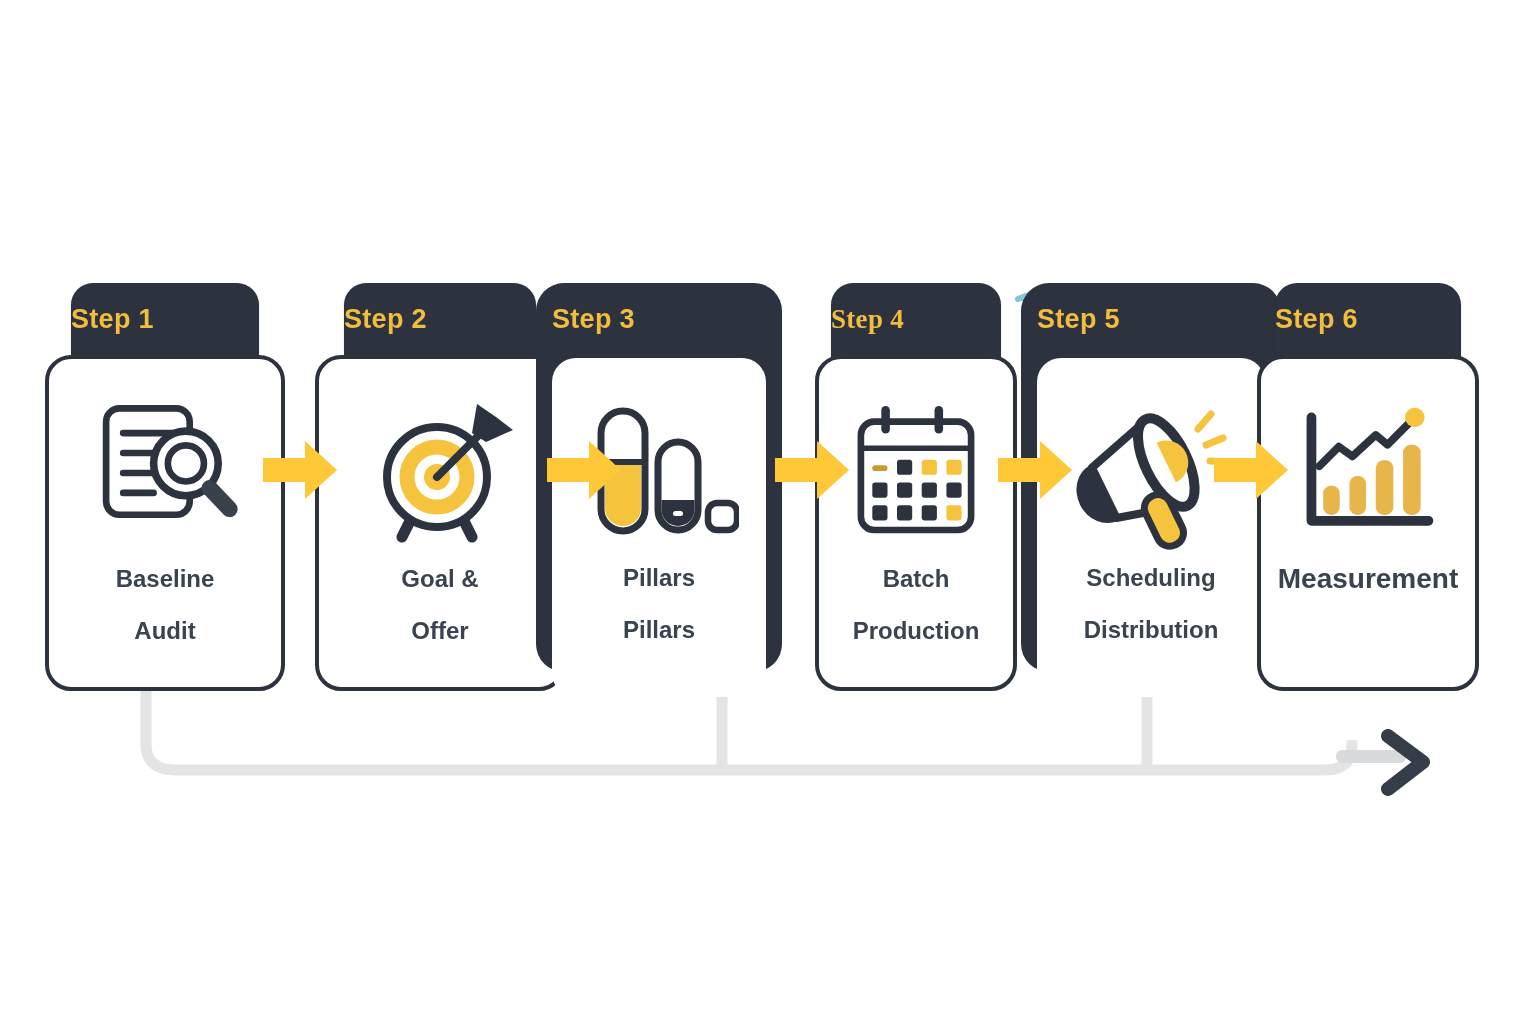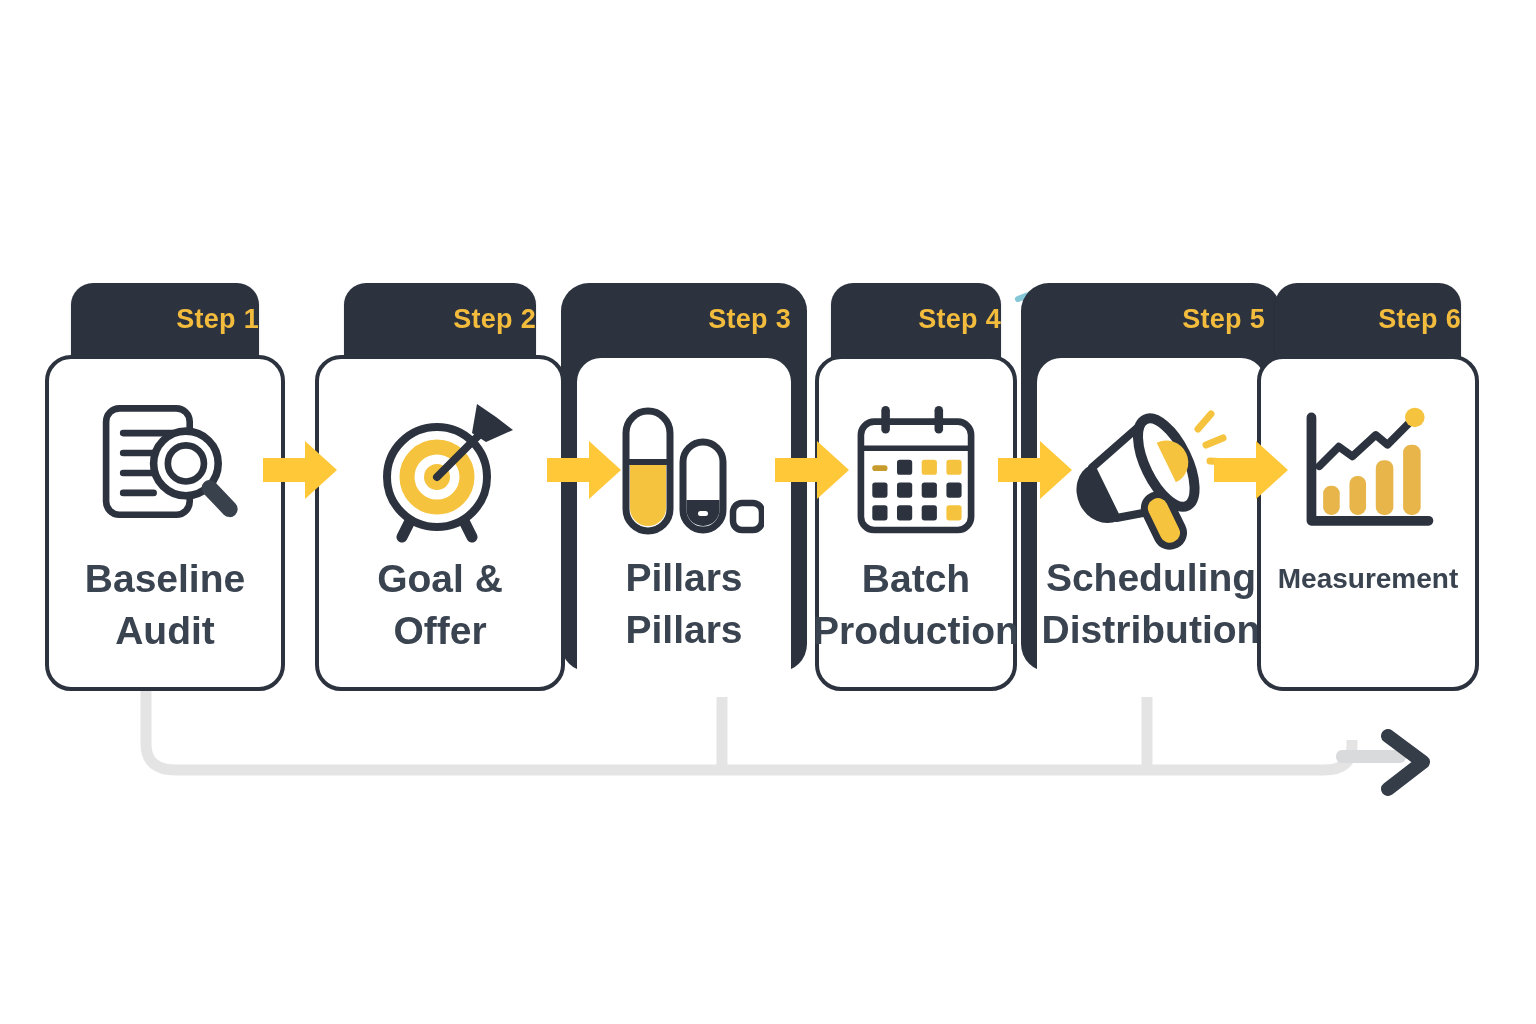--- a/index.html
+++ b/index.html
@@ -22,32 +22,32 @@
   .connector{position:absolute;left:0;top:0;z-index:0;}
 
   
   .teal-accent{position:absolute;left:1012px;top:278px;z-index:0;}
 
   
   .step{position:absolute;top:283px;height:415px;z-index:1;}
   .panel{position:absolute;top:0;left:-16px;right:-16px;height:389px;
     background:var(--dark);border-radius:28px;z-index:0;}
   .tab{position:absolute;top:0;height:100px;background:var(--dark);
-    border-radius:22px 22px 0 0;display:flex;justify-content:flex-end;z-index:1;
+    border-radius:22px 22px 0 0;display:flex;justify-content:flex-start;z-index:1;
     box-shadow:0 1px 2px rgba(0,0,0,.18);}
   .has-panel .tab{background:transparent;left:0;right:0;box-shadow:none;}
   .tab-label{margin-top:21px;font-size:27px;font-weight:bold;color:var(--badge);
     letter-spacing:.3px;}
   .card{position:absolute;top:72px;left:0;right:0;height:336px;
     background:var(--card-bg);border:4px solid var(--dark);border-radius:26px;z-index:2;}
   .has-panel .card{top:75px;height:339px;border:none;border-radius:24px;}
   .icon-wrap{position:absolute;top:24px;left:0;right:0;height:178px;
     display:flex;align-items:center;justify-content:center;}
   .title{position:absolute;top:194px;left:0;right:0;display:flex;
-    flex-direction:column;align-items:center;font-weight:bold;font-size:39px;
+    flex-direction:column;align-items:center;font-weight:bold;font-size:24px;
     line-height:52px;color:var(--title);}
   .title-sm{font-size:28px;}
 
   
   .flow-arrow{position:absolute;top:441px;z-index:6;}
 </style>
 </head>
 <body>
 
 <div class="stage">
@@ -82,21 +82,21 @@
         </svg>
       </div>
       <div class="title">
         <span>Baseline</span>
         <span>Audit</span>
       </div>
     </div>
   </div>
 
   <div class="step" style="left:315px;width:250px;">
-    <div class="tab" style="left:29px;width:192px;padding-left:16px;">
+    <div class="tab" style="left:29px;width:192px;">
       <span class="tab-label">Step 2</span>
     </div>
     <div class="card">
       <div class="icon-wrap">
         <svg width="160" height="152" viewBox="0 0 160 150">
           <line x1="54" y1="116" x2="42" y2="140" stroke="#2C333F" stroke-width="11" stroke-linecap="round"></line>
           <line x1="100" y1="116" x2="112" y2="140" stroke="#2C333F" stroke-width="11" stroke-linecap="round"></line>
           <circle cx="77" cy="80" r="50" fill="#fff" stroke="#2C333F" stroke-width="8"></circle>
           <circle cx="77" cy="80" r="30" fill="none" stroke="#F5C33E" stroke-width="15"></circle>
           <circle cx="77" cy="80" r="13" fill="#F5C33E"></circle>
@@ -104,21 +104,21 @@
           <path d="M112,36 L117,7 L136,20 L153,33 L126,45 Z" fill="#2C333F"></path>
         </svg>
       </div>
       <div class="title">
         <span>Goal &amp;</span>
         <span>Offer</span>
       </div>
     </div>
   </div>
 
-  <div class="step has-panel" style="left:577px;width:214px;">
+  <div class="step has-panel" style="left:552px;width:214px;">
     <div class="panel"></div>
     <div class="tab">
       <span class="tab-label">Step 3</span>
     </div>
     <div class="card">
       <div class="icon-wrap">
         <svg width="160" height="132" viewBox="0 0 160 130">
           <rect x="22" y="5" width="44" height="120" rx="22" fill="#fff" stroke="#2C333F" stroke-width="7"></rect>
           <path d="M26,56 h36 v46 a18,18 0 0 1 -18,18 a18,18 0 0 1 -18,-18 Z" fill="#F5C33E"></path>
           <line x1="23" y1="56" x2="65" y2="56" stroke="#2C333F" stroke-width="6"></line>
@@ -129,21 +129,21 @@
         </svg>
       </div>
       <div class="title">
         <span>Pillars</span>
         <span>Pillars</span>
       </div>
     </div>
   </div>
 
   <div class="step" style="left:815px;width:202px;">
-    <div class="tab" style="left:16px;width:170px;">
+    <div class="tab" style="left:16px;width:170px;font-family:Liberation Serif, serif;">
       <span class="tab-label">Step 4</span>
     </div>
     <div class="card">
       <div class="icon-wrap">
         <svg width="152" height="142" viewBox="0 0 160 142">
           <rect x="22" y="18" width="116" height="114" rx="14" fill="#fff" stroke="#2C333F" stroke-width="7"></rect>
           <line x1="48" y1="6" x2="48" y2="26" stroke="#2C333F" stroke-width="9" stroke-linecap="round"></line>
           <line x1="104" y1="6" x2="104" y2="26" stroke="#2C333F" stroke-width="9" stroke-linecap="round"></line>
           <line x1="24" y1="46" x2="136" y2="46" stroke="#2C333F" stroke-width="6"></line>
           <rect x="34" y="64" width="16" height="6" rx="3" fill="#C79B2E"></rect>

